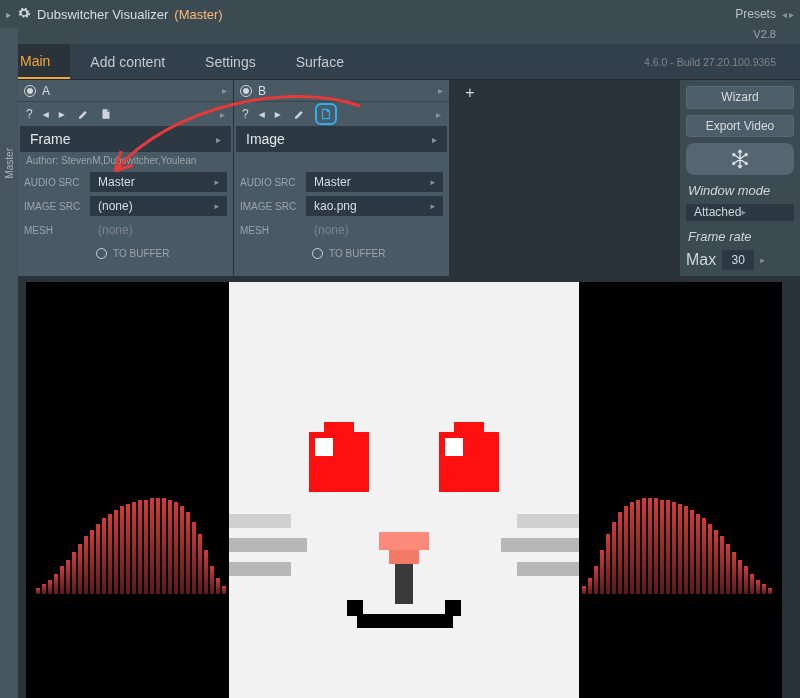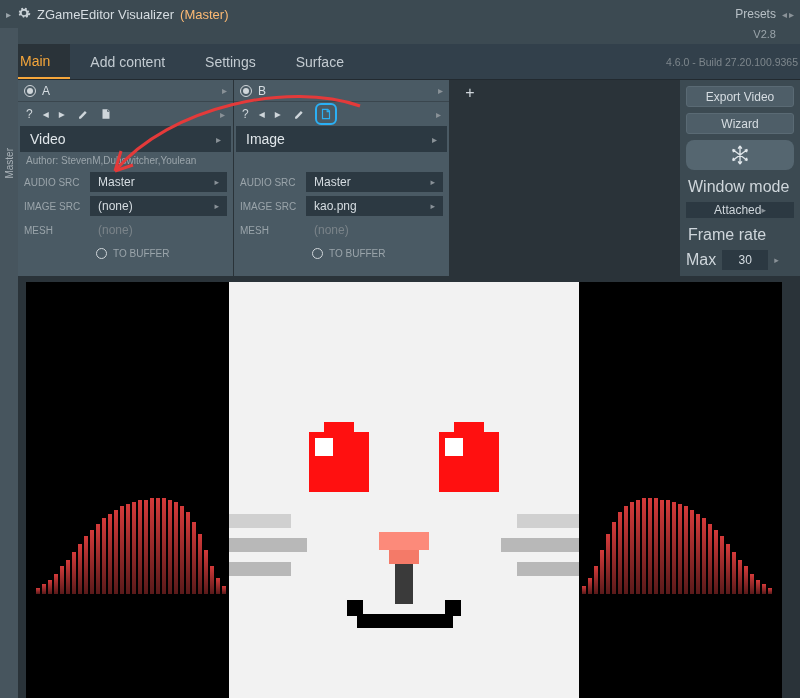--- a/index.html
+++ b/index.html
@@ -15,21 +15,21 @@
   .titlebar .presets { color: #b8c0c6; font-size: 12px; display: flex; align-items: center; gap: 6px; }
   .titlebar .presets .arrows { display: flex; gap: 2px; }
   .titlebar .presets .arrows span { font-size: 10px; color: #8a9298; }
   .version-line { height: 16px; background: #3c4a52; text-align: right; padding-right: 20px; color: #7d868c; font-size: 10.5px; }
   .version { color: #9aa4aa; font-size: 11px; margin-right: 4px;}
 
   
   .tabs { height: 36px; background: #32404b; display: flex; align-items: stretch; border-bottom: 1px solid #222a30; }
   .tab { padding: 0 20px; display: flex; align-items: center; color: #c3cbd1; font-size: 14px; cursor: pointer; }
   .tab.active { background: #2a3339; color: #f5a63b; border-bottom: 2px solid #f5a63b; }
-  .build { margin-left: auto; padding-right: 2px; align-self: center; color: #7d868c; font-size: 10.5px; }
+  .build { margin-left: auto; padding-right: 24px; align-self: center; color: #7d868c; font-size: 10.5px; }
 
   
   .mainrow { display: flex; height: 196px; }
   .layers { flex: 1; display: flex; background: #2a3339; }
   .layer { width: 216px; background: #4a5a64; margin: 0; display: flex; flex-direction: column; border-right: 1px solid #2a3339;}
   .layer-head { height: 22px; display: flex; align-items: center; padding: 0 6px; gap: 6px; background: #4a5a64; border-bottom: 1px solid #3a464e;}
   .radio { width: 12px; height: 12px; border: 1.5px solid #d0d6da; border-radius: 50%; position: relative; }
   .radio.on::after { content: ""; position: absolute; inset: 2px; background: #d0d6da; border-radius: 50%; }
   .layer-head .name { color: #d6dde2; font-size: 12px; }
   .layer-head .tri { margin-left: auto; color: #8a9298; font-size: 10px; }
@@ -56,26 +56,26 @@
   .tobuffer .radio { width: 11px; height: 11px; }
 
   .addlayer { width: 40px; display:flex; align-items:flex-start; justify-content:center; padding-top: 4px;}
   .addlayer .plus { color: #cfd6db; font-size: 16px; cursor:pointer; }
 
   
   .sidepanel { width: 120px; background: #3c4a52; display:flex; flex-direction:column; gap: 6px; padding: 6px; }
   .sp-btn { height: 28px; background: #4e5e68; color: #d6dde2; display:flex; align-items:center; justify-content:center; border-radius: 3px; font-size: 12px; cursor:pointer; border: 1px solid #5a6a74;}
   .sp-big { height: 40px; background: #556670; border-radius: 8px; display:flex; align-items:center; justify-content:center;}
   .sp-big svg { width: 22px; height: 22px; fill: #e0e6ea; }
-  .sp-label { color: #cfd6db; font-size: 16px; padding: 2px 0 0 2px;}
-  .sp-select { height: 22px; background: #2c3942; display:flex; align-items:center; justify-content: center; padding: 0 8px; color:#cfd6db; font-size:12px;}
+  .sp-label { color: #cfd6db; font-size: 13px; padding: 2px 0 0 2px; font-style: italic;}
+  .sp-select { height: 22px; background: #2c3942; display:flex; align-items:center; justify-content: flex-start; padding: 0 8px; color:#cfd6db; font-size:12px;}
   .sp-select .tri { font-size: 9px; color:#8a9298;}
   .framerate-row { display:flex; align-items:center; gap: 6px;}
   .framerate-row .label { color:#cfd6db; font-size:16px;}
-  .framerate-row .num { width: 46px; height: 20px; background:#2c3942; color:#d6dde2; display:flex; align-items:center; justify-content:center; font-size:12px;}
+  .framerate-row .num { width: 32px; height: 20px; background:#2c3942; color:#d6dde2; display:flex; align-items:center; justify-content:center; font-size:12px;}
   .framerate-row .tri { font-size:9px; color:#8a9298;}
 
   
   .preview { height: 420px; background: #000; margin: 6px 18px 0 26px; position: relative; overflow:hidden; display:flex; align-items:center; justify-content:center;}
   .preview .canvas { width: 350px; height: 420px; background: #f2f2f2; position: relative; }
 
   
   .px { position:absolute; }
   .eye { width: 60px; height: 60px; background: #ff1010; }
   .eye .hl { position:absolute; top:6px; left:6px; width: 18px; height: 18px; background:#fff;}
@@ -105,21 +105,21 @@
   <span class="rot">Master</span>
 </div>
 
 <div class="titlebar">
   <span class="tri">▸</span>
   <span class="gear">
     <svg viewBox="0 0 24 24">
         <path d="M12 8a4 4 0 100 8 4 4 0 000-8zm9 4l2 1-1 3-2-.5-1.5 1.5.5 2-3 1-1-2h-2l-1 2-3-1 .5-2L6 16l-2 .5-1-3 2-1v-1l-2-1 1-3 2 .5L7.5 6 7 4l3-1 1 2h2l1-2 3 1-.5 2L18 8l2-.5 1 3-2 1v1z"></path>
       </svg>
   </span>
-  <span class="title">ZGameEditor Visualizer</span>
+  <span class="title">Dubswitcher Visualizer</span>
   <span class="master">(Master)</span>
   <span class="spacer"></span>
   <div class="presets">
     <span>Presets</span>
     <span class="arrows">
         <span>◂</span>
         <span>▸</span>
       </span>
   </div>
 </div>
@@ -154,21 +154,21 @@
             </svg>
           </span>
         <span class="tb">
             <svg viewBox="0 0 24 24">
               <path d="M6 4h9l3 3v13H6V4zm8 0v4h4"></path>
             </svg>
           </span>
         <span class="end-tri">▸</span>
       </div>
       <div class="effect-name">
-        <span>Video</span>
+        <span>Frame</span>
         <span class="tri">▸</span>
       </div>
       <div class="author">Author: StevenM,Dubswitcher,Youlean</div>
       <div class="prop">
         <span class="label">AUDIO SRC</span>
         <span class="value">
             <span>Master</span>
             <span class="tri">▸</span>
           </span>
       </div>
@@ -243,22 +243,22 @@
         <span>TO BUFFER</span>
       </div>
     </div>
 
     <div class="addlayer">
       <span class="plus">+</span>
     </div>
   </div>
 
   <div class="sidepanel">
+    <div class="sp-btn">Wizard</div>
     <div class="sp-btn">Export Video</div>
-    <div class="sp-btn">Wizard</div>
     <div class="sp-big">
       <svg viewBox="0 0 24 24">
           <path d="M12 2v20M4 6l16 12M20 6L4 18M12 2l-2 3m2-3l2 3M12 22l-2-3m2 3l2-3M4 6l3 1M4 6l1 3M20 6l-3 1m3-1l-1 3M4 18l3-1m-3 1l1-3M20 18l-3-1m3 1l-1-3" stroke="#e0e6ea" stroke-width="1.5" fill="none"></path>
         </svg>
     </div>
     <div class="sp-label">Window mode</div>
     <div class="sp-select">
       <span>Attached</span>
       <span class="tri">▸</span>
     </div>

